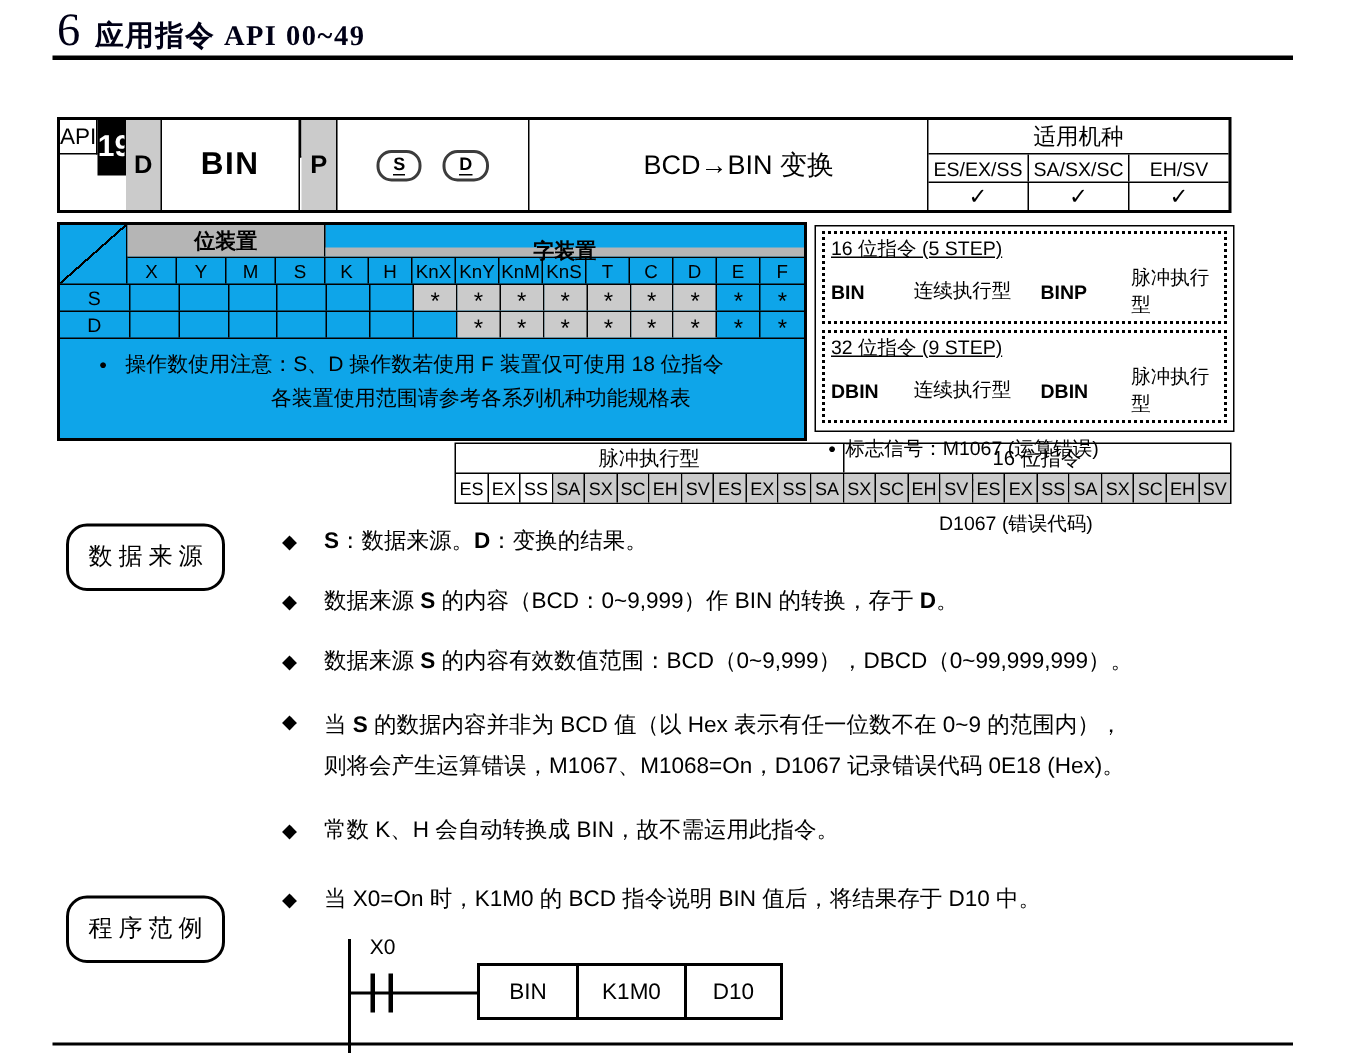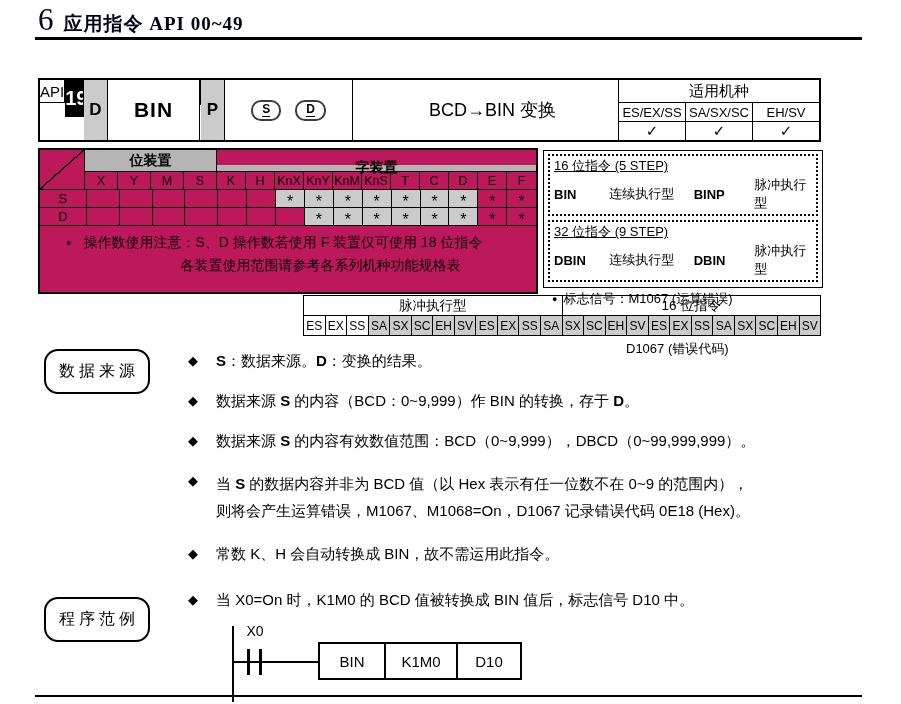--- a/index.html
+++ b/index.html
@@ -31,21 +31,21 @@
   .desc{width:266px;justify-content:flex-start;padding-left:14px;font-size:18px;}
   .models{width:200px;display:flex;flex-direction:column;}
   .m-title{height:22px;border-bottom:1px solid #000;display:flex;align-items:center;justify-content:center;font-size:15px;}
   .m-row{display:flex;flex:1;border-bottom:1px solid #000;}
   .m-row:last-child{border-bottom:none;}
   .m-cell{flex:1;border-right:1px solid #000;display:flex;align-items:center;justify-content:center;font-size:13px;}
   .m-cell:last-child{border-right:none;}
   .m-check{font-size:15px;}
 
   
-  .dtable{position:absolute;left:38px;top:148px;width:500px;border:2px solid #000;box-sizing:border-box;background:#be185d;}
+  .dtable{position:absolute;left:38px;top:148px;width:500px;border:2px solid #000;box-sizing:border-box;background:#0ea5e9;}
   .d-head{display:flex;border-bottom:1px solid #000;}
   .diag{width:47px;height:39px;border-right:1px solid #000;box-sizing:border-box;
         background:linear-gradient(to bottom right,transparent 48.8%,#000 48.8%,#000 51.2%,transparent 51.2%);}
   .d-headr{flex:1;display:flex;flex-direction:column;}
   .d-grprow{display:flex;height:21px;border-bottom:1px solid #000;}
   .grp{box-sizing:border-box;border-right:1px solid #000;background:var(--grp);display:flex;align-items:center;justify-content:center;font-weight:bold;font-size:14px;}
   .grp:last-child{border-right:none;margin-top:15px;}
   .grp.bit{width:132px;}
   .grp.word{flex:1;}
   .d-colrow{display:flex;height:17px;}
@@ -369,21 +369,21 @@
           <div class="bline"><span>常数 K、H 会自动转换成 BIN，故不需运用此指令。</span></div>
         </div>
       </div>
     </div>
 
   <div class="sec-box sec-ex">
     <span>程序范例</span>
   </div>
   <div class="ex-bullet">
     <span class="diamond">◆</span>
-    <span class="ex-text">当 X0=On 时，K1M0 的 BCD 值被转换成 BIN 值后，标志信号 D10 中。</span>
+    <span class="ex-text">当 X0=On 时，K1M0 的 BCD 指令说明 BIN 值后，将结果存于 D10 中。</span>
   </div>
 
   <div class="ladder">
     <div class="rail"></div>
     <div class="hline"></div>
     <div class="cbar c1"></div>
     <div class="cbar c2"></div>
     <div class="xlabel">X0</div>
     <div class="lblocks" id="ladder-blocks">
         <div class="lblock" style="width: 68px;">BIN</div>

